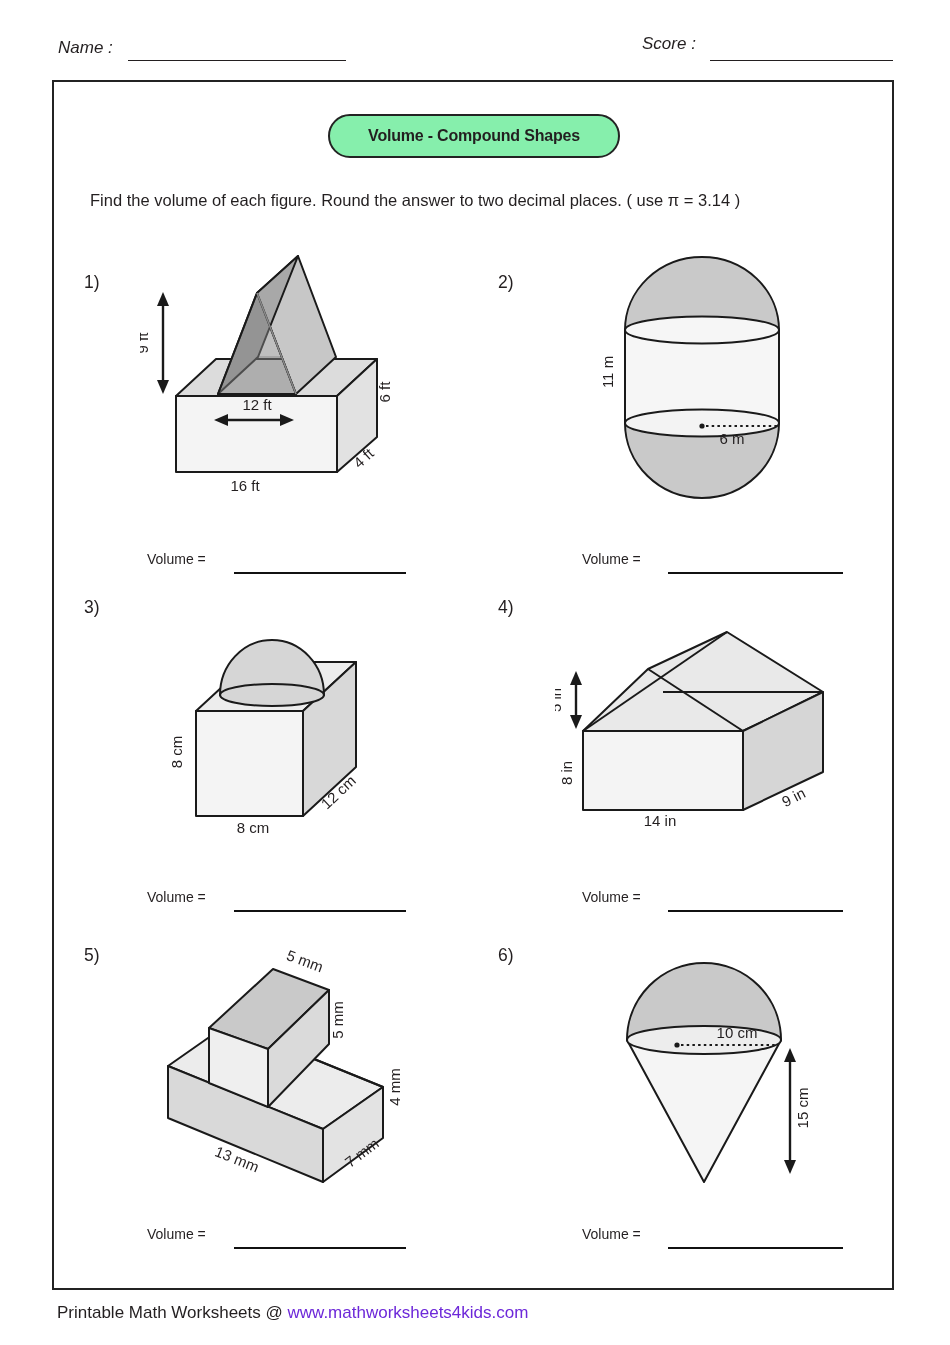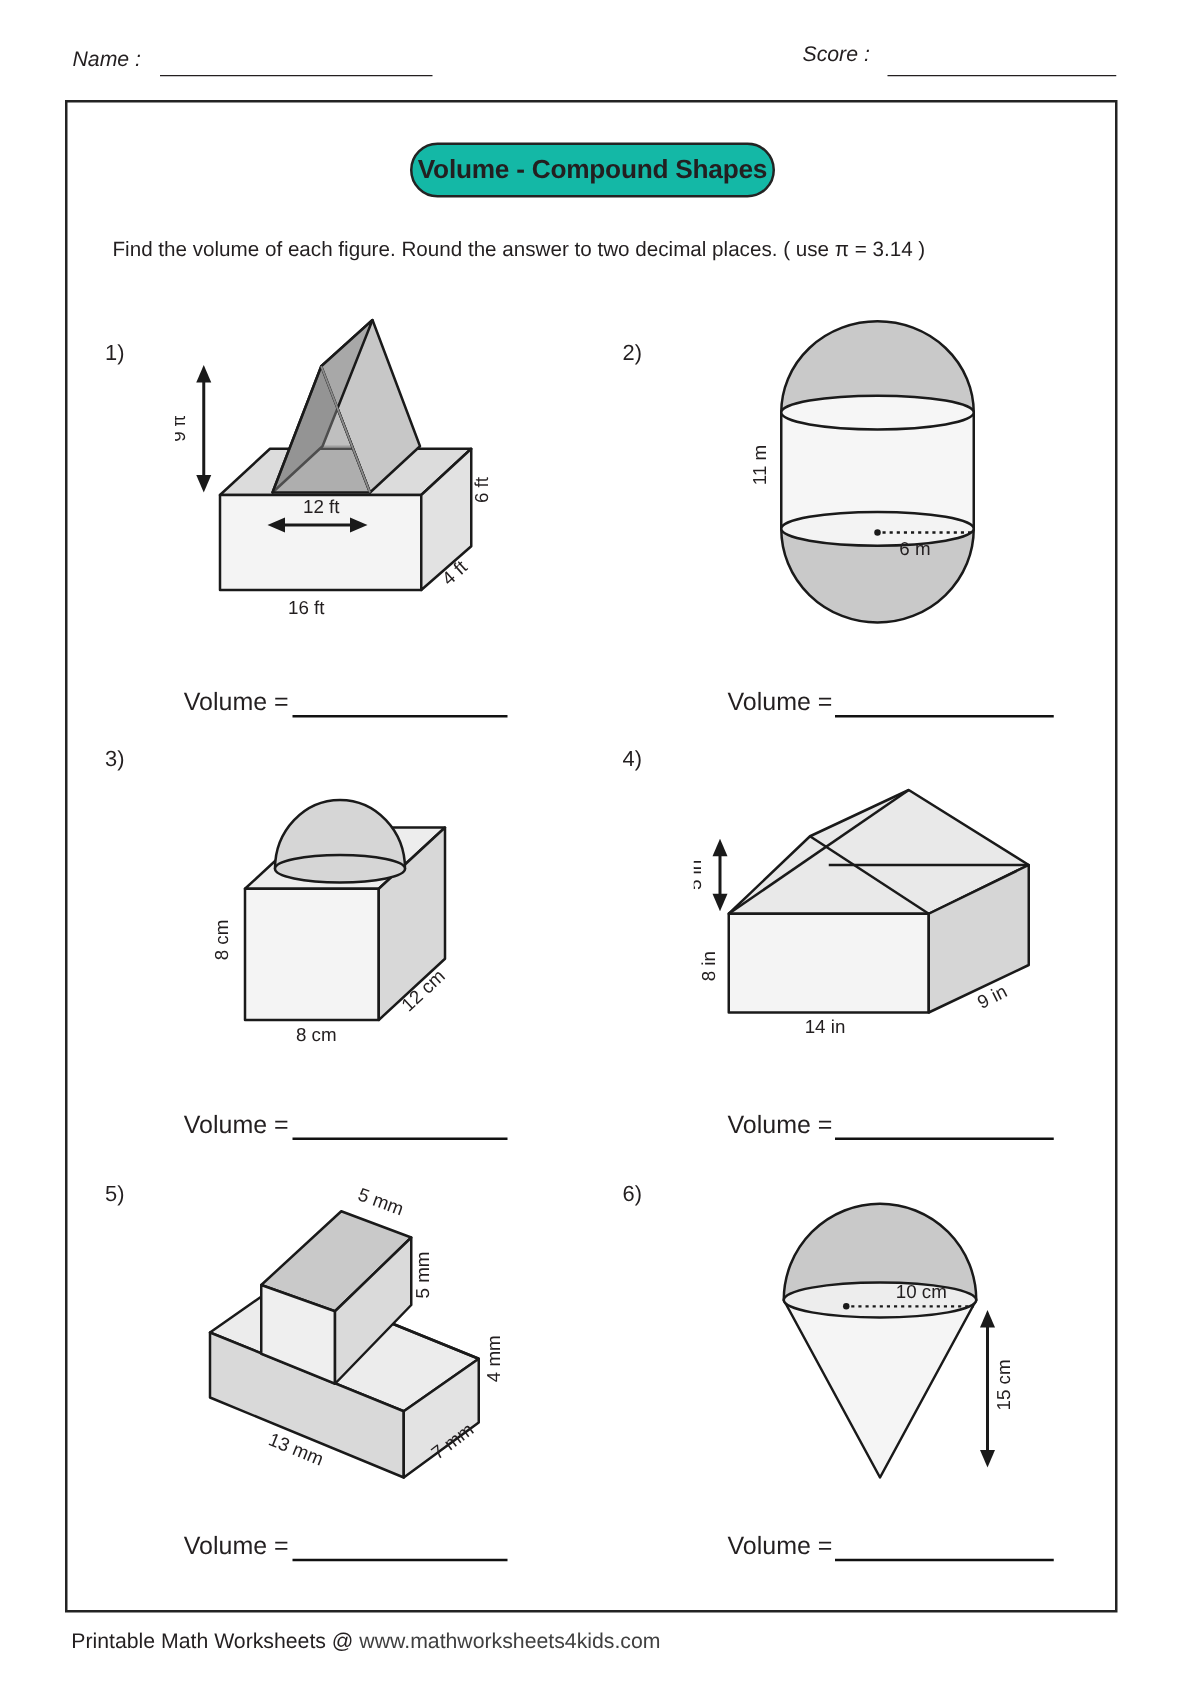--- a/index.html
+++ b/index.html
@@ -11,25 +11,25 @@
   .lbl{font-size:17px;color:#231f20;font-style:italic;}
   .fill-line{border-bottom:1.6px solid #231f20;height:0;}
   #worksheet-box{
     left:52px;top:80px;width:842px;height:1210px;
     border:2px solid #232323;box-sizing:border-box;
   }
   #title-box{
     left:328px;top:114px;width:292px;height:44px;box-sizing:border-box;
     border:2.5px solid #232323;border-radius:22px;
     display:flex;align-items:center;justify-content:center;
-    font-size:21px;font-weight:700;letter-spacing:-0.2px;background:#14b8a6;
+    font-size:16px;font-weight:700;letter-spacing:-0.2px;background:#86efac;
   }
   #instruction{left:90px;top:191px;font-size:16.5px;font-weight:500;}
   .prob-num{font-size:17.5px;}
-  .vol-label{font-size:20px;}
+  .vol-label{font-size:14px;}
   .vol-line{width:172px;border-bottom:2px solid #111;}
   svg text{font-family:"Liberation Sans",sans-serif;font-size:15px;fill:#231f20;}
   #footer{left:57px;top:1303px;font-size:17px;}
   #footer a{text-decoration:none;}
 </style>
 </head>
 <body>
 
 <div id="page">
 
@@ -167,16 +167,16 @@
   <div class="abs vol-line" style="left:234px;top:910px;"></div>
   <div class="abs vol-label" style="left:582px;top:889px;">Volume =</div>
   <div class="abs vol-line" style="left:668px;top:910px;width:175px;"></div>
 
   <div class="abs vol-label" style="left:147px;top:1226px;">Volume =</div>
   <div class="abs vol-line" style="left:234px;top:1247px;"></div>
   <div class="abs vol-label" style="left:582px;top:1226px;">Volume =</div>
   <div class="abs vol-line" style="left:668px;top:1247px;width:175px;"></div>
 
   <div class="abs" id="footer">
-    <span>Printable Math Worksheets @ </span><a href="#" id="footer-link" style="color: #404040;">www.mathworksheets4kids.com</a>
+    <span>Printable Math Worksheets @ </span><a href="#" id="footer-link" style="color: #6d28d9;">www.mathworksheets4kids.com</a>
   </div>
 
 </div>
 
 </body></html>

